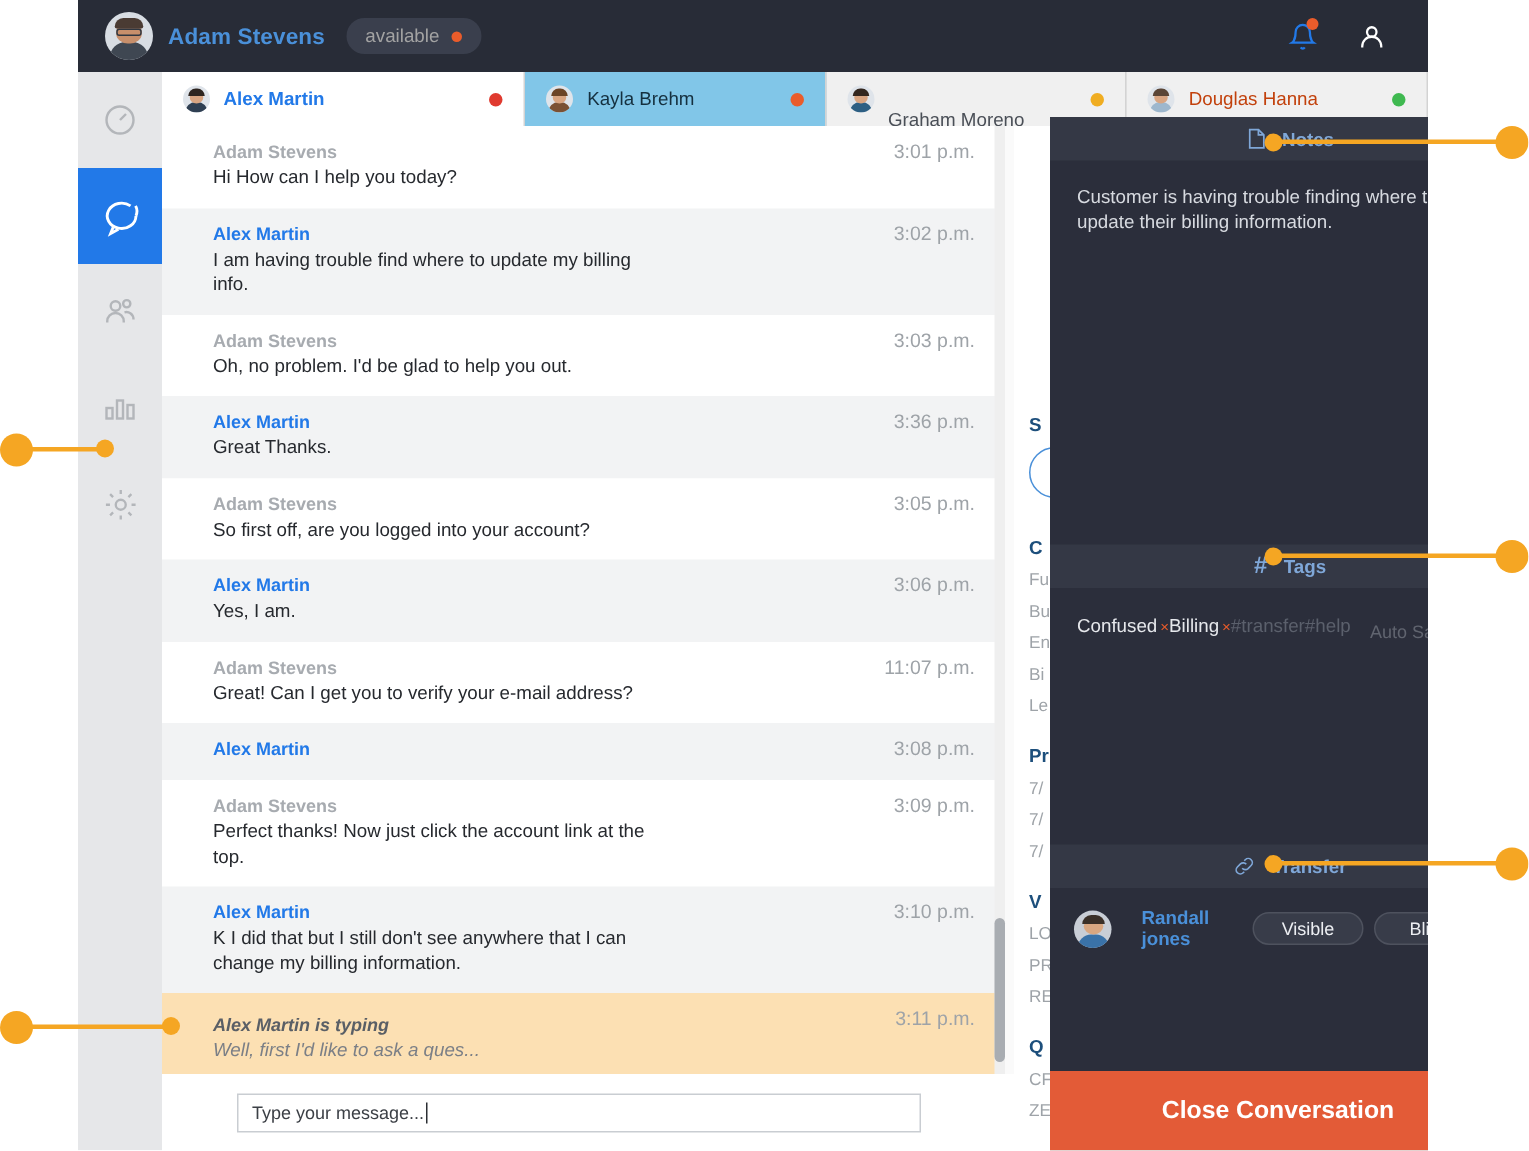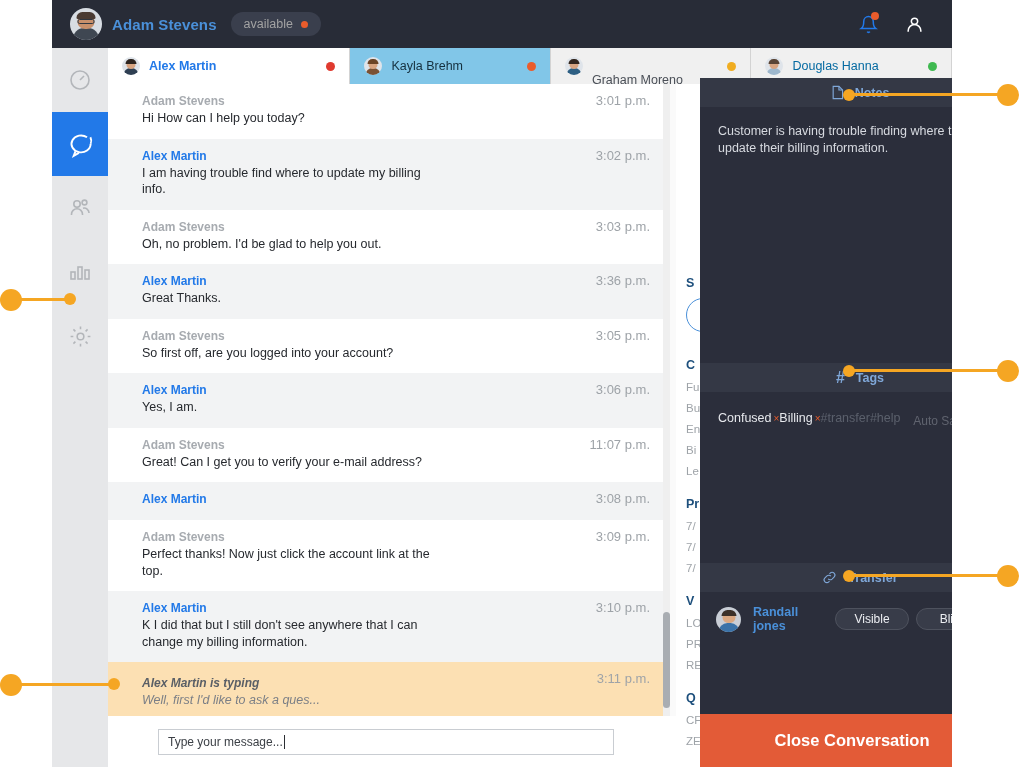--- a/index.html
+++ b/index.html
@@ -120,21 +120,21 @@
                padding-left: 16px; gap: 11px; justify-content: center; }
   .sect-title { font-size: 12.5px; font-weight: bold; color: #7fa7d8; }
   .notes-body { padding: 16px 18px 0 18px; }
   .notes-text { font-size: 12.5px; color: #d7dae0; line-height: 1.38; }
   .autosave { position: absolute; right: 16px; top: 336px; font-size: 12px; color: #60646f; }
   .tags-body { padding: 16px 0 0 18px; display: flex; align-items: baseline; 
                flex-wrap: wrap; }
   .tag { font-size: 12.5px; color: #e6e8ec; }
   .tag-x { color: #ea5c2b; font-size: 10px; margin-left: 2px; }
   .tag-sug { font-size: 12.5px; color: #5b606c; }
-  .transfer-body { padding: 13px 14px 0 16px; display: flex; align-items: center; gap: 12px; }
+  .transfer-body { padding: 13px 14px 0 16px; display: flex; align-items: center; gap: 20px; }
   .xfer-av { width: 25px; height: 25px; border-radius: 50%; background: #c9ced6;
              overflow: hidden; position: relative; flex: none; }
   .xfer-av .h { position: absolute; left: 50%; top: 3px; transform: translateX(-50%);
                 width: 15px; height: 6px; border-radius: 8px 8px 0 0; background: #3b3028; }
   .xfer-av .f { position: absolute; left: 50%; top: 5px; transform: translateX(-50%);
                 width: 13px; height: 11px; border-radius: 50%; background: #d9a781; }
   .xfer-av .b { position: absolute; left: 50%; bottom: 0; transform: translateX(-50%);
                 width: 21px; height: 9px; border-radius: 9px 9px 0 0; background: #3a72a8; }
   .xfer-name { font-size: 12.5px; font-weight: bold; color: #4a90d9; }
   .xfer-btns { margin-left: auto; display: flex; gap: 7px; }
@@ -266,21 +266,21 @@
         </span>
         <span class="tab-label" style="color:#4a4f57;margin-top:27px;">Graham Moreno</span>
         <span class="tab-dot" style="background:#f0ad21;"></span>
       </div>
       <div class="tab" style="width:205px;">
         <span class="tab-av">
           <span class="b" style="background:#9db7cd;"></span>
             <span class="f"></span>
             <span class="h" style="background:#5a4536;"></span>
         </span>
-        <span class="tab-label" style="color:#0369a1;">Douglas Hanna</span>
+        <span class="tab-label" style="color:#c2410c;">Douglas Hanna</span>
         <span class="tab-dot" style="background:#3fb950;"></span>
       </div>
       <div class="tab-spacer"></div>
     </div>
 
     <div class="info-col">
       <div class="info-h" style="margin-top:192px;">S</div>
       <div class="info-circle"></div>
       <div class="info-h" style="margin-top:26px;">C</div>
       <div class="info-r">Fu</div>

